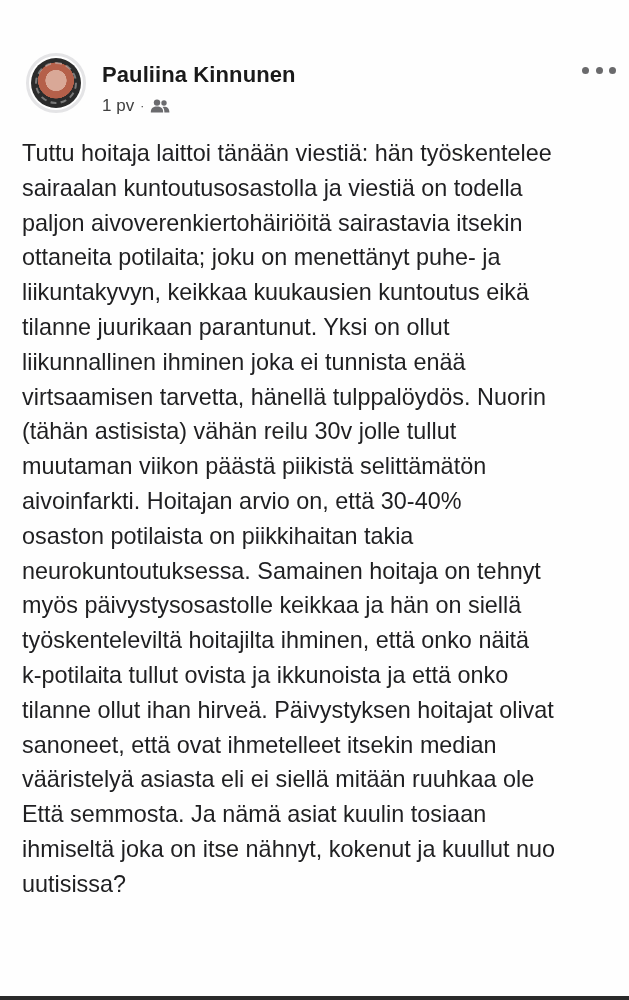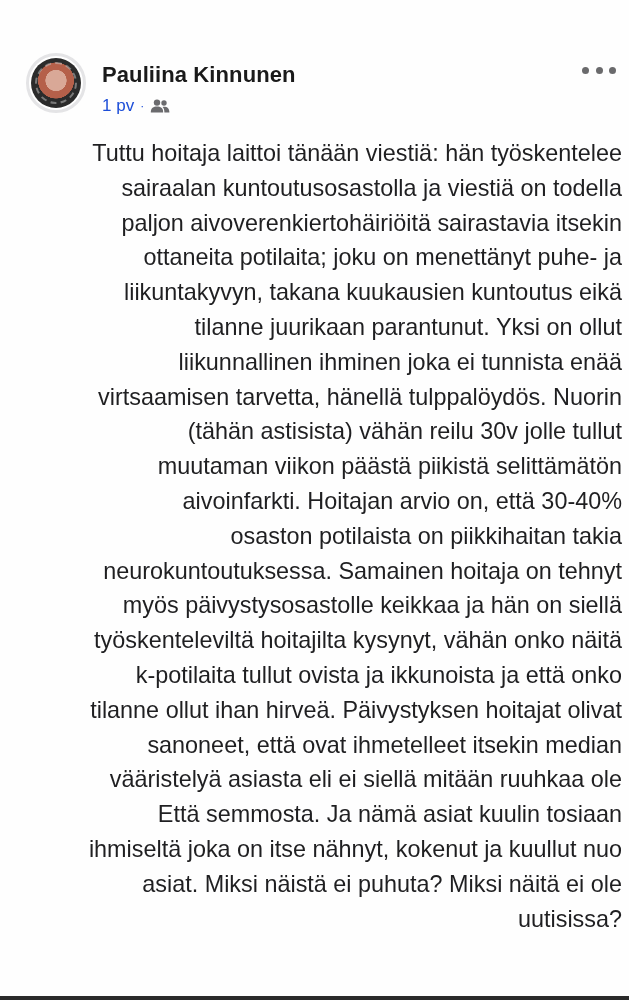--- a/index.html
+++ b/index.html
@@ -61,21 +61,21 @@
       font-weight: bold;
       color: #1a1a1a;
       letter-spacing: 0.1px;
     }
     .meta {
       position: absolute;
       left: 102px; top: 96px;
       display: flex;
       align-items: center;
       font-size: 17px;
-      color: #1d4ed8;
+      color: #404040;
     }
     .meta .dot {
       margin: 0 6px;
       font-size: 12px;
     }
     .friends-icon {
       width: 20px; height: 14px;
       display: inline-block;
     }
     .more-button {
@@ -94,21 +94,20 @@
       display: block;
     }
     .body-text {
       position: absolute;
       left: 22px; top: 136px;
       width: 600px;
       font-size: 23.4px;
       line-height: 34.8px;
       color: #1f1f21;
       margin: 0;
-      text-align: right;
     }
     .body-text .line {
       display: block;
       white-space: nowrap;
     }
     .bottom-bar {
       position: absolute;
       left: 0; top: 996px;
       width: 629px; height: 4px;
       background: #2a2a2a;
@@ -138,35 +137,34 @@
       <span></span>
       <span></span>
     </div>
   </div>
 
   <p class="body-text">
     <span class="line">Tuttu hoitaja laittoi tänään viestiä: hän työskentelee</span>
     <span class="line">sairaalan kuntoutusosastolla ja viestiä on todella</span>
     <span class="line">paljon aivoverenkiertohäiriöitä sairastavia itsekin</span>
     <span class="line">ottaneita potilaita; joku on menettänyt puhe- ja</span>
-    <span class="line">liikuntakyvyn, takana kuukausien kuntoutus eikä</span>
+    <span class="line">liikuntakyvyn, keikkaa kuukausien kuntoutus eikä</span>
     <span class="line">tilanne juurikaan parantunut. Yksi on ollut</span>
     <span class="line">liikunnallinen ihminen joka ei tunnista enää</span>
     <span class="line">virtsaamisen tarvetta, hänellä tulppalöydös. Nuorin</span>
     <span class="line">(tähän astisista) vähän reilu 30v jolle tullut</span>
     <span class="line">muutaman viikon päästä piikistä selittämätön</span>
     <span class="line">aivoinfarkti. Hoitajan arvio on, että 30-40%</span>
     <span class="line">osaston potilaista on piikkihaitan takia</span>
     <span class="line">neurokuntoutuksessa. Samainen hoitaja on tehnyt</span>
     <span class="line">myös päivystysosastolle keikkaa ja hän on siellä</span>
-    <span class="line">työskenteleviltä hoitajilta kysynyt, vähän onko näitä</span>
+    <span class="line">työskenteleviltä hoitajilta ihminen, että onko näitä</span>
     <span class="line">k-potilaita tullut ovista ja ikkunoista ja että onko</span>
     <span class="line">tilanne ollut ihan hirveä. Päivystyksen hoitajat olivat</span>
     <span class="line">sanoneet, että ovat ihmetelleet itsekin median</span>
     <span class="line">vääristelyä asiasta eli ei siellä mitään ruuhkaa ole</span>
     <span class="line">Että semmosta. Ja nämä asiat kuulin tosiaan</span>
     <span class="line">ihmiseltä joka on itse nähnyt, kokenut ja kuullut nuo</span>
-    <span class="line">asiat. Miksi näistä ei puhuta? Miksi näitä ei ole</span>
     <span class="line">uutisissa?</span>
   </p>
 </div>
 
 <div class="bottom-bar"></div>
 
 </body></html>

